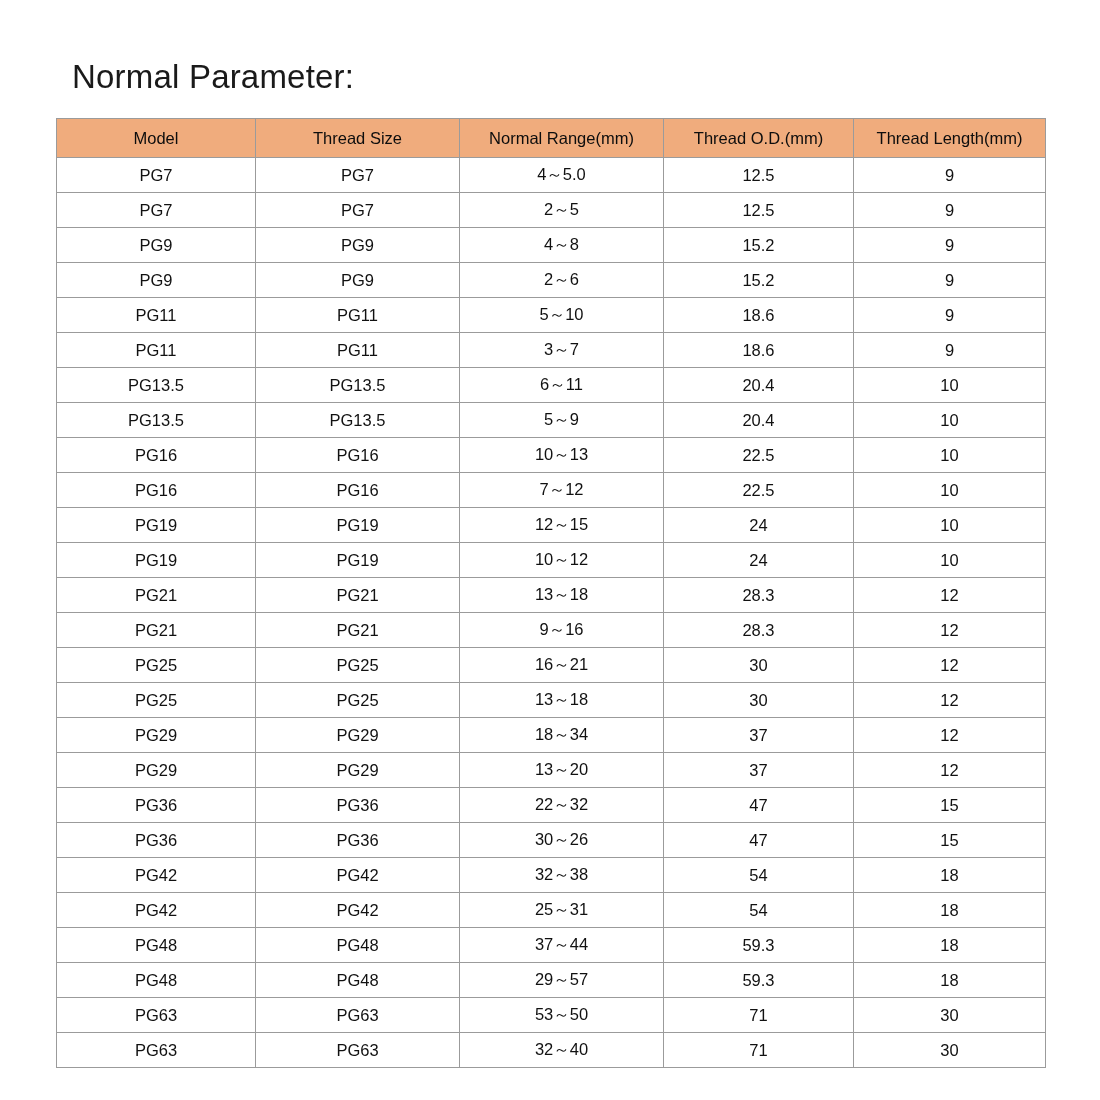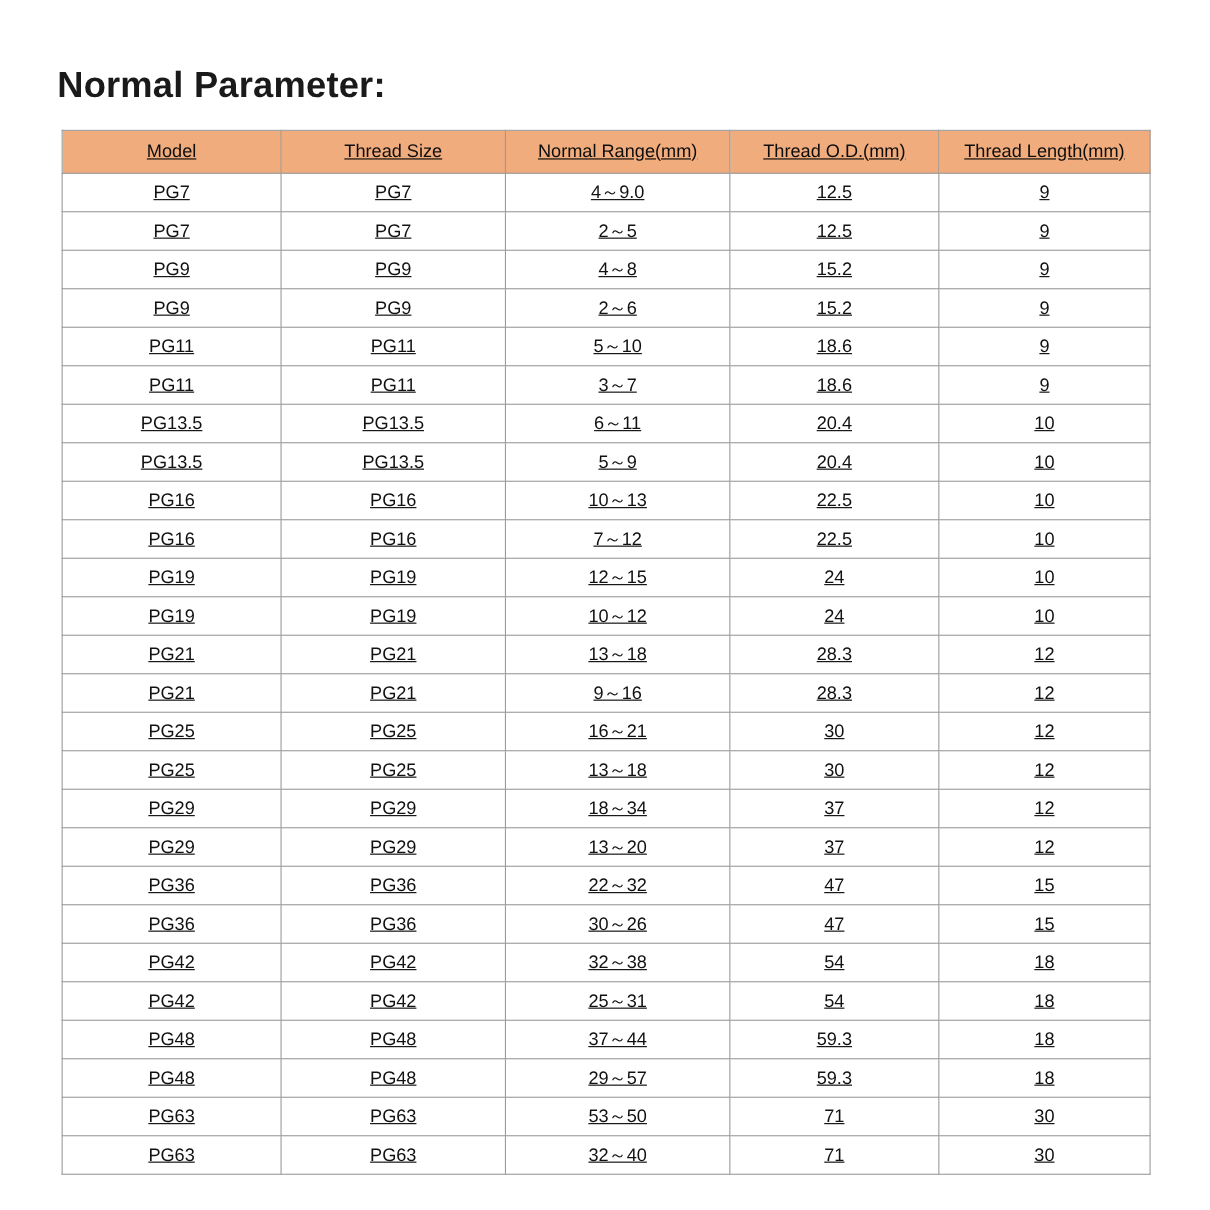--- a/index.html
+++ b/index.html
@@ -15,38 +15,37 @@
     overflow: hidden;
   }
   .page {
     position: relative;
     width: 1100px;
     height: 1100px;
     box-sizing: border-box;
   }
   .page-title {
     position: absolute;
-    left: 52px;
+    left: 72px;
     top: 36px;
     font-size: 33px;
-    font-weight: bold;
+    font-weight: normal;
     letter-spacing: 0.2px;
     color: #1a1a1a;
   }
   .table-wrap {
     position: absolute;
     left: 56px;
     top: 118px;
     width: 989px;
   }
   table.param-table {
     border-collapse: collapse;
     width: 989px;
     table-layout: fixed;
-    text-decoration: underline;
   }
   table.param-table col.c0 { width: 199px; }
   table.param-table col.c1 { width: 204px; }
   table.param-table col.c2 { width: 204px; }
   table.param-table col.c3 { width: 190px; }
   table.param-table col.c4 { width: 192px; }
 
   table.param-table th,
   table.param-table td {
     border: 1px solid #9b9b9b;
@@ -91,21 +90,21 @@
           <th>Thread Size</th>
           <th>Normal Range(mm)</th>
           <th>Thread O.D.(mm)</th>
           <th>Thread Length(mm)</th>
         </tr>
       </thead>
       <tbody id="table-body">
           <tr>
             <td>PG7</td>
             <td>PG7</td>
-            <td>4～9.0</td>
+            <td>4～5.0</td>
             <td>12.5</td>
             <td>9</td>
           </tr>
           <tr>
             <td>PG7</td>
             <td>PG7</td>
             <td>2～5</td>
             <td>12.5</td>
             <td>9</td>
           </tr>

